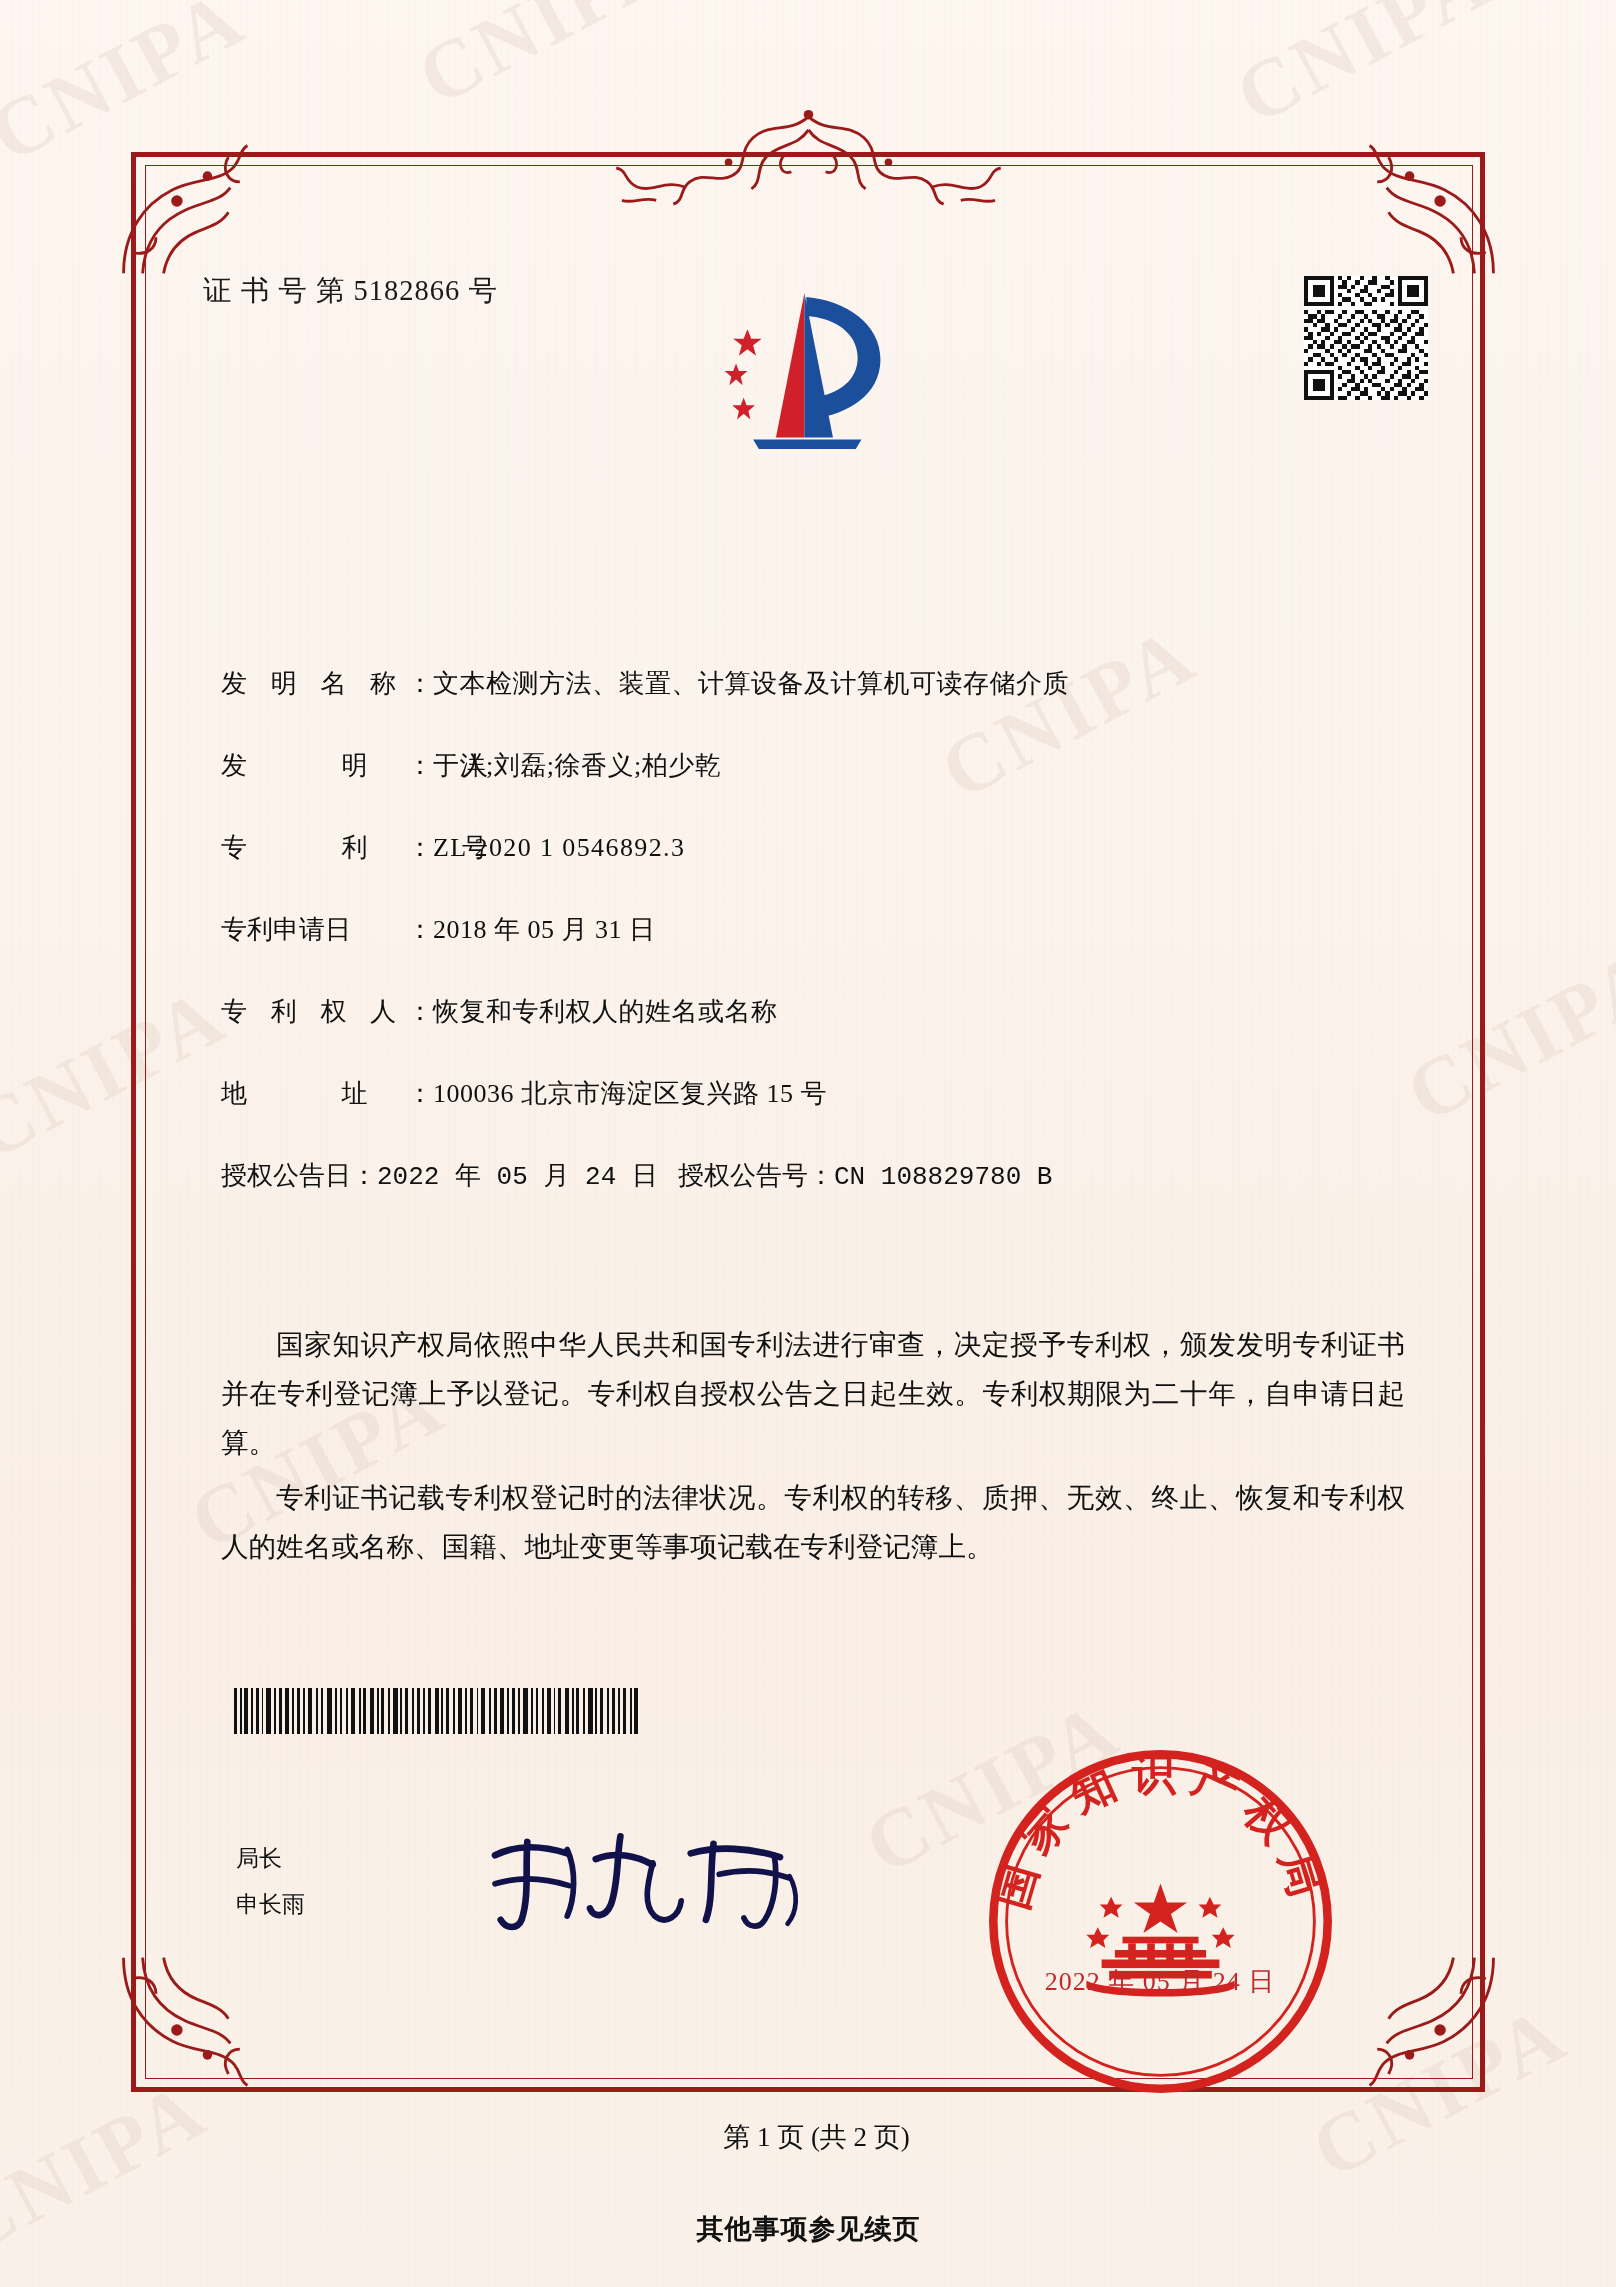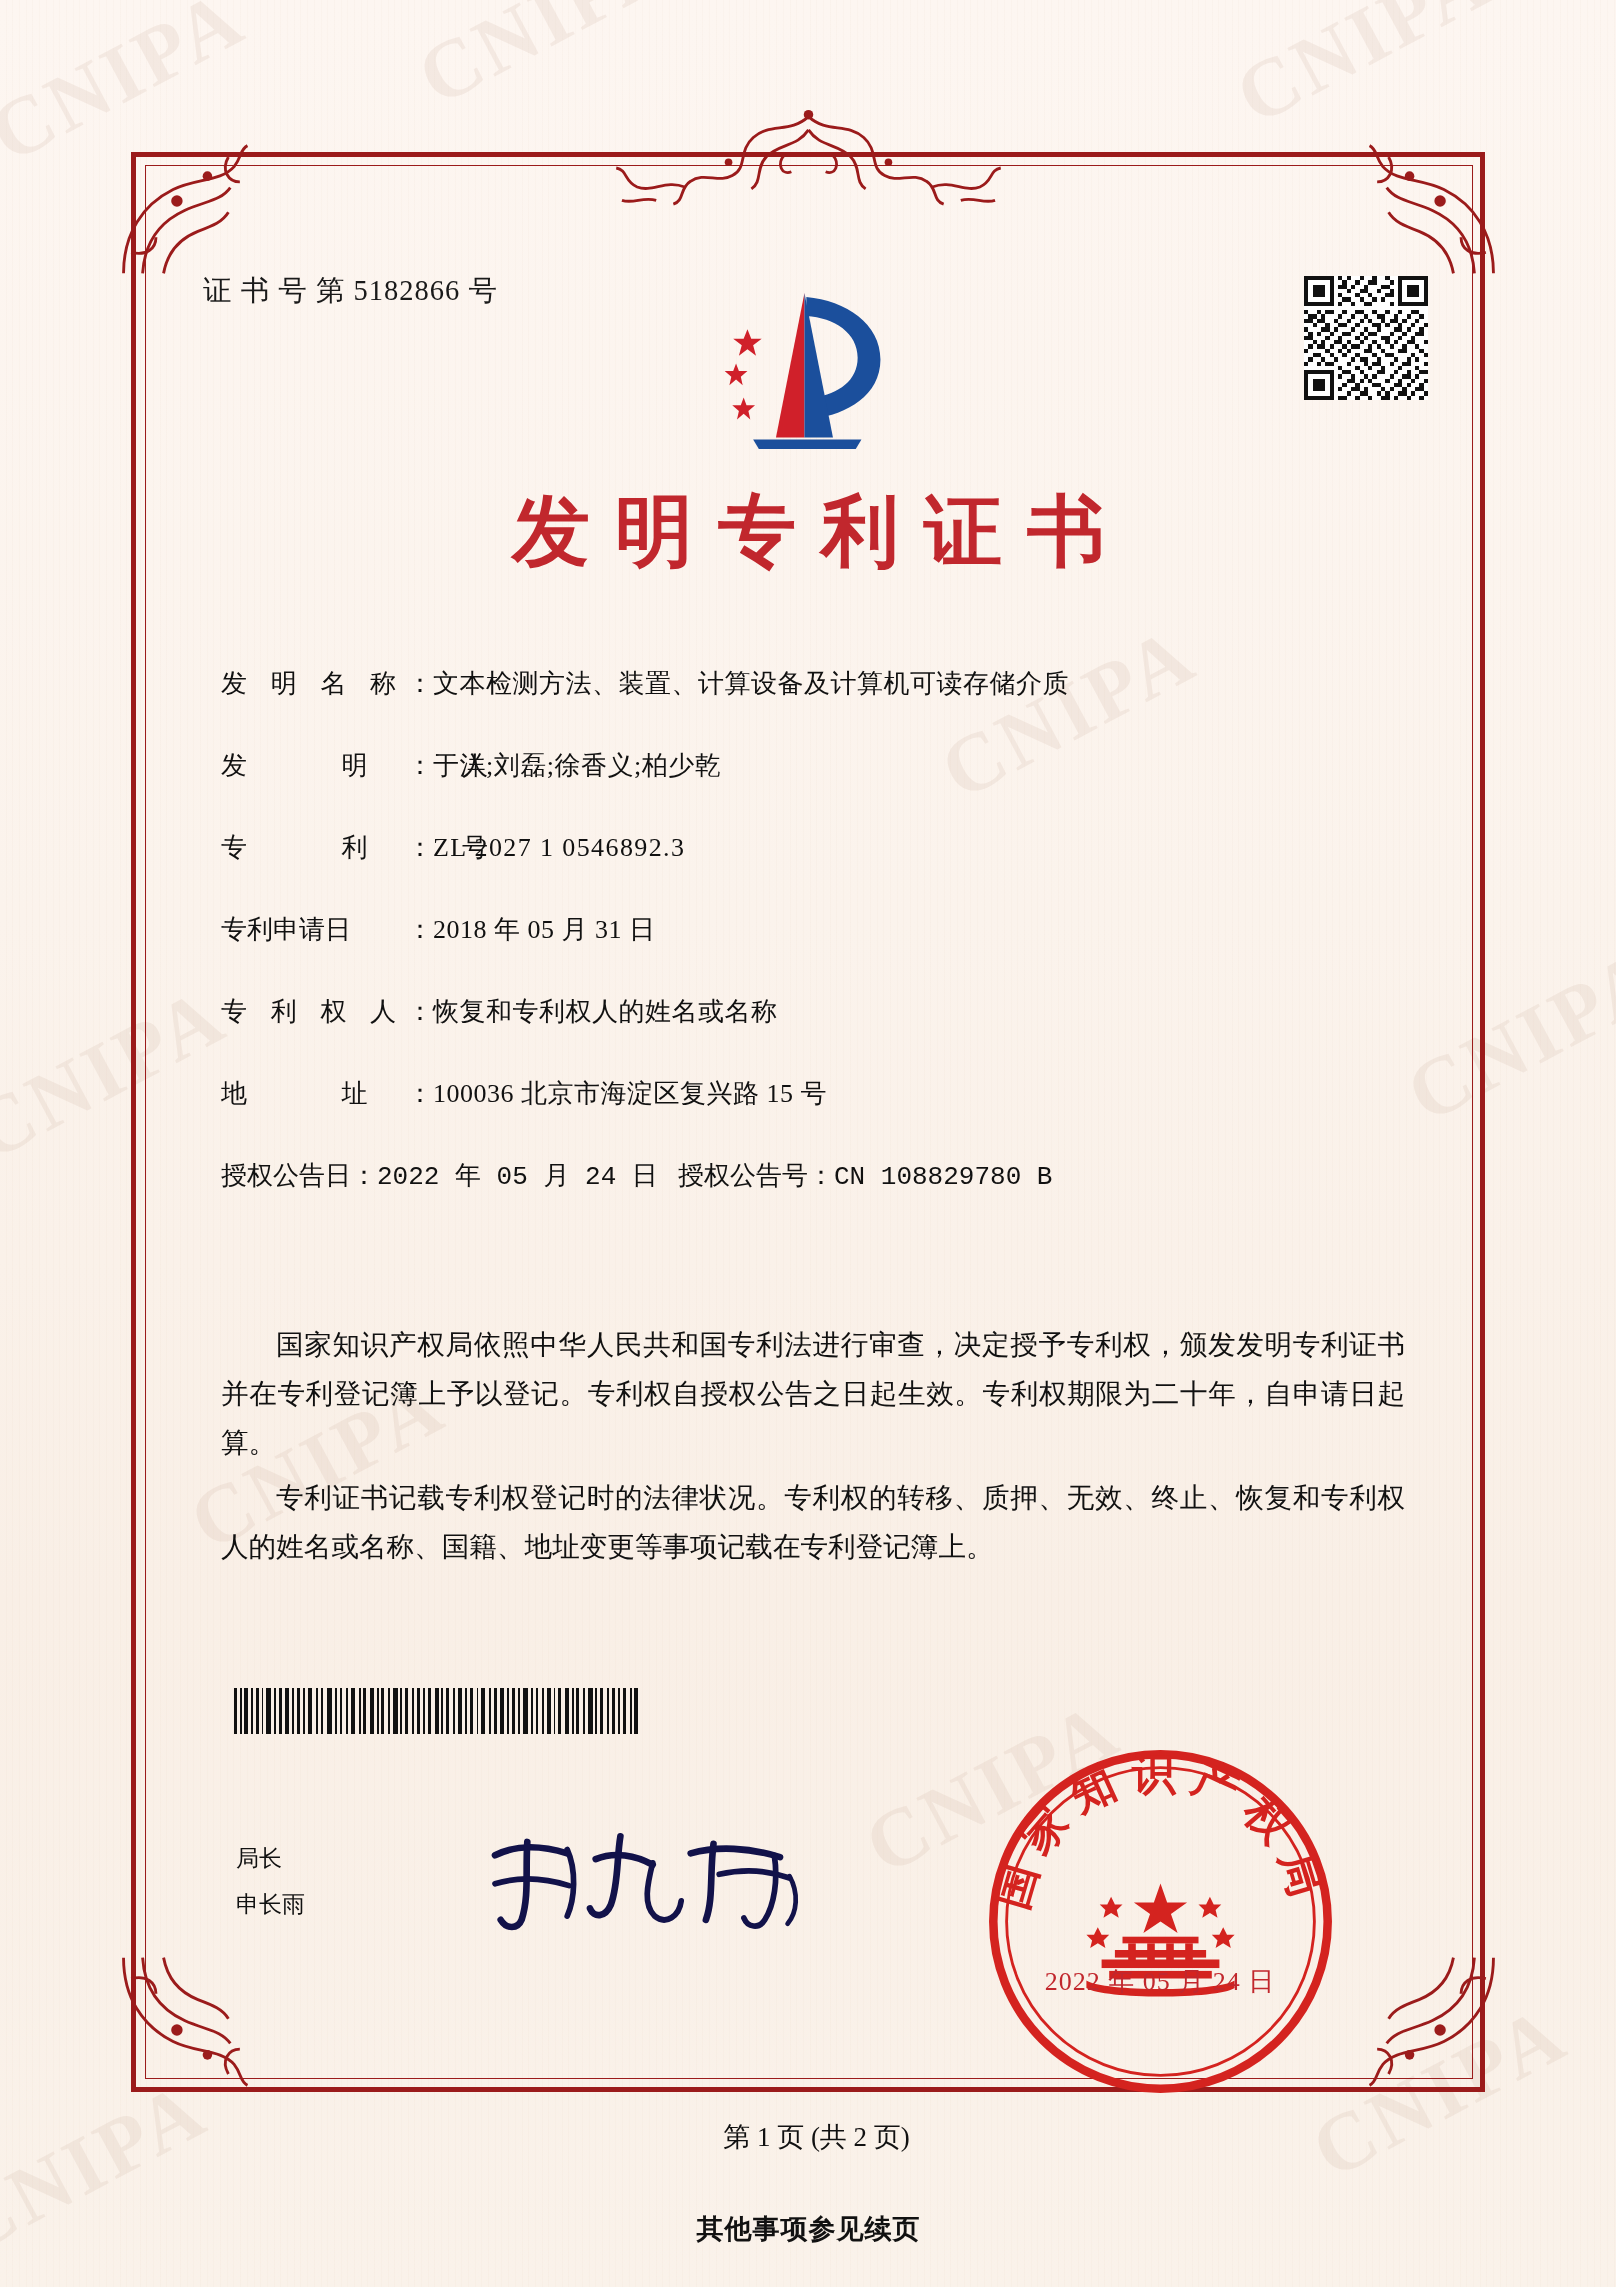--- a/index.html
+++ b/index.html
@@ -566,37 +566,36 @@
       <path d="M62 172 L176 172 L170 182 L68 182 Z" fill="#1b4f9c"></path>
 
       <g fill="#d0202a">
         <polygon points="56,56 60,66 71,66 62,73 65,84 56,77 47,84 50,73 41,66 52,66"></polygon>
         <polygon points="44,92 47,100 56,100 49,106 51,115 44,109 37,115 39,106 32,100 41,100"></polygon>
         <polygon points="52,128 55,136 64,136 57,142 59,151 52,145 45,151 47,142 40,136 49,136"></polygon>
       </g>
     </svg>
   </div>
 
-  <div class="big-title">发明专利证书</div>
 
   <div class="fields">
     <div class="field-row">
       <span class="field-label sp5">发 明 名 称</span>
       <span>：</span>
       <span class="field-value">文本检测方法、装置、计算设备及计算机可读存储介质</span>
     </div>
     <div class="field-row">
       <span class="field-label sp4">发 明 人</span>
       <span>：</span>
       <span class="field-value">于洋;刘磊;徐香义;柏少乾</span>
     </div>
     <div class="field-row">
       <span class="field-label sp4">专 利 号</span>
       <span>：</span>
-      <span class="field-value mono-space">ZL 2027 1 0546892.3</span>
+      <span class="field-value mono-space">ZL 2020 1 0546892.3</span>
     </div>
     <div class="field-row">
       <span class="field-label">专利申请日</span>
       <span>：</span>
       <span class="field-value">2018 年 05 月 31 日</span>
     </div>
     <div class="field-row">
       <span class="field-label sp5">专 利 权 人</span>
       <span>：</span>
       <span class="field-value">恢复和专利权人的姓名或名称</span>

